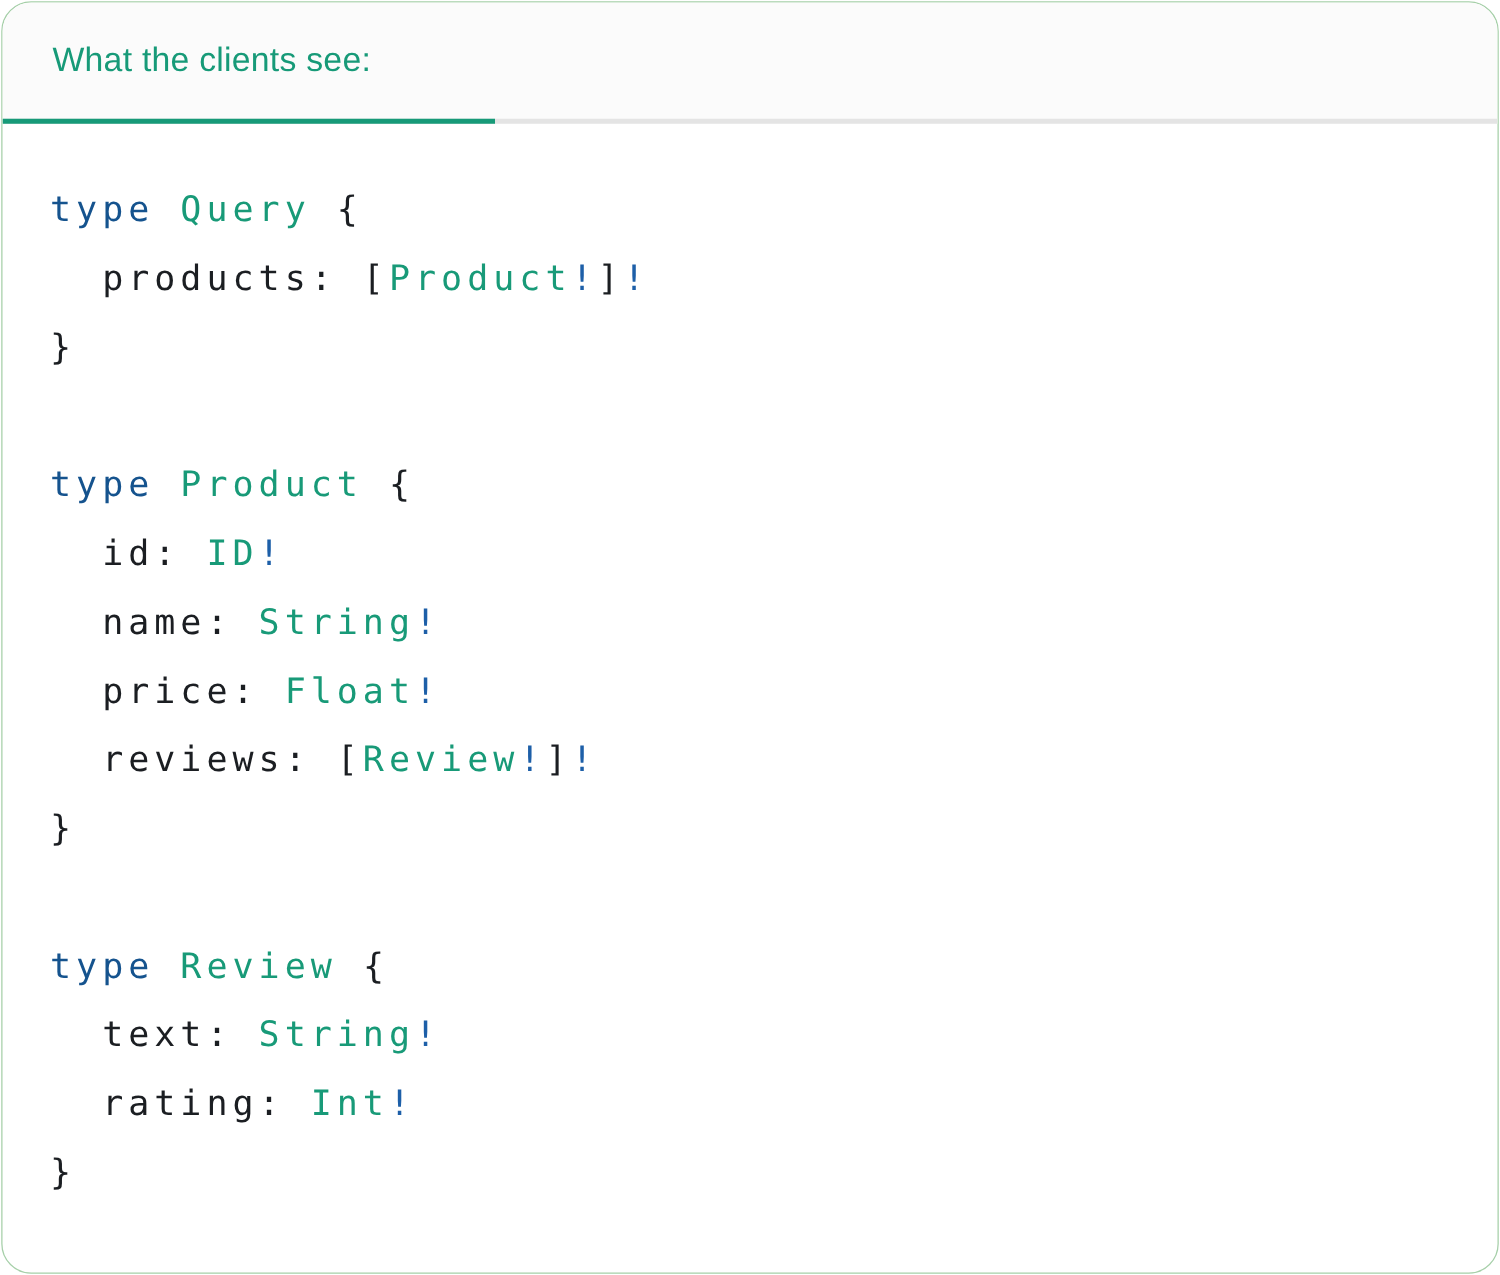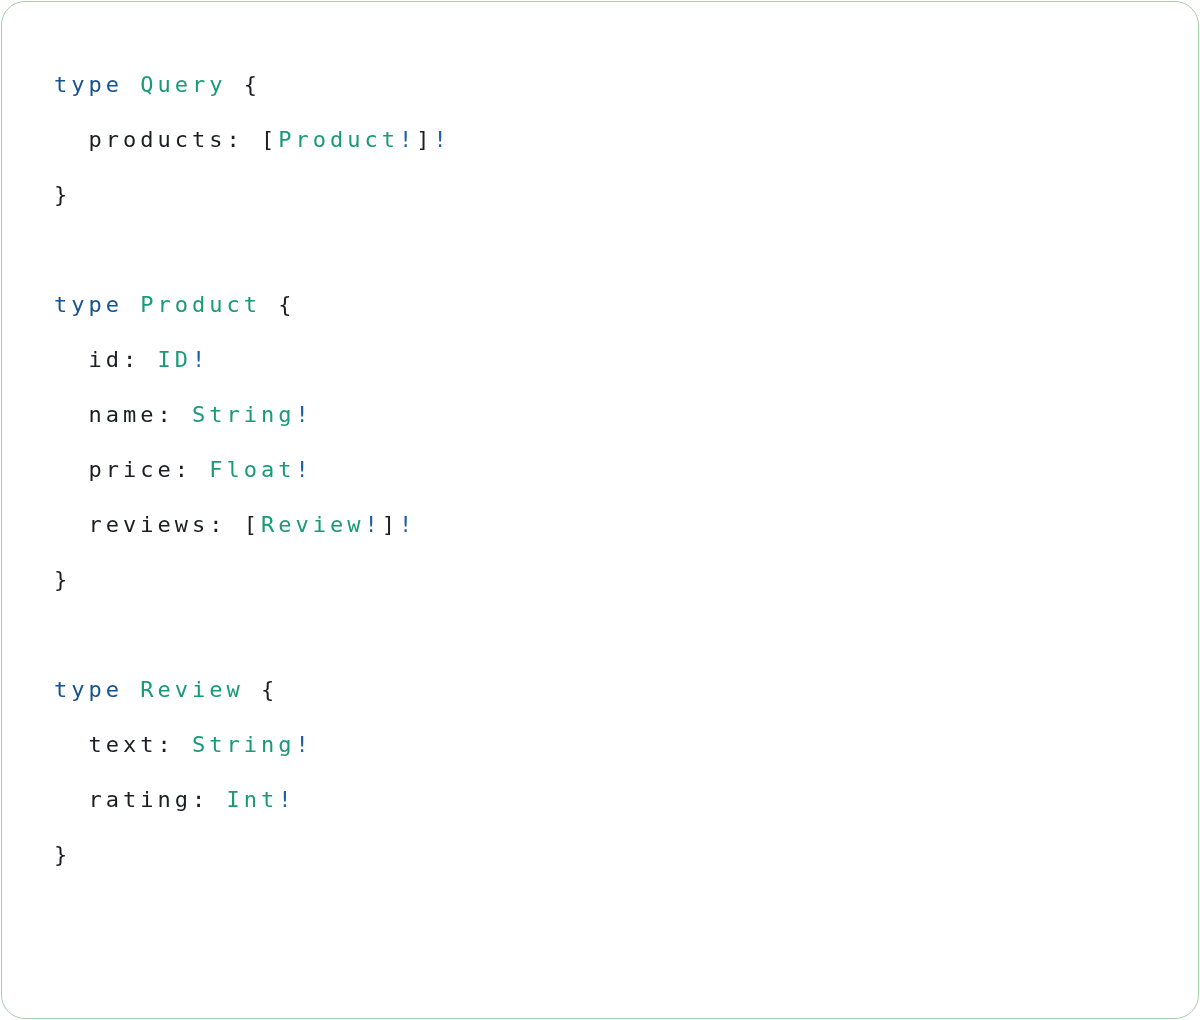--- a/index.html
+++ b/index.html
@@ -56,33 +56,39 @@
   }
   .tab-indicator {
     position: absolute;
     left: 0;
     bottom: -4px;
     width: 394px;
     height: 4px;
     background: var(--accent-teal);
   }
   .code {
-    margin: 14px;
+    margin: 0;
     padding: 41px 20px 0 38px;
     font-family: "DejaVu Sans Mono", "Liberation Mono", monospace;
-    font-size: 22px;
+    font-size: 28px;
     line-height: 55px;
     letter-spacing: 4px;
     color: var(--code-plain);
     white-space: pre;
   }
   .code-line { height: 55px; }
   .tok-plain    { color: var(--code-plain); }
   .tok-keyword  { color: var(--code-keyword); }
   .tok-typename { color: var(--code-typename); }
   .tok-bang     { color: var(--code-bang); }
 </style>
 </head>
 <body>
 
 <div class="panel">
+  <header class="panel-header">
+    <div class="tab">
+      <span class="tab-label">What the clients see:</span>
+    </div>
+    <div class="tab-indicator"></div>
+  </header>
   <pre class="code"><div class="code-line"><span class="tok-keyword">type</span><span class="tok-plain"> </span><span class="tok-typename">Query</span><span class="tok-plain"> {</span></div><div class="code-line"><span class="tok-plain">  products: </span><span class="tok-plain">[</span><span class="tok-typename">Product</span><span class="tok-bang">!</span><span class="tok-plain">]</span><span class="tok-bang">!</span></div><div class="code-line"><span class="tok-plain">}</span></div><div class="code-line"></div><div class="code-line"><span class="tok-keyword">type</span><span class="tok-plain"> </span><span class="tok-typename">Product</span><span class="tok-plain"> {</span></div><div class="code-line"><span class="tok-plain">  id: </span><span class="tok-typename">ID</span><span class="tok-bang">!</span></div><div class="code-line"><span class="tok-plain">  name: </span><span class="tok-typename">String</span><span class="tok-bang">!</span></div><div class="code-line"><span class="tok-plain">  price: </span><span class="tok-typename">Float</span><span class="tok-bang">!</span></div><div class="code-line"><span class="tok-plain">  reviews: </span><span class="tok-plain">[</span><span class="tok-typename">Review</span><span class="tok-bang">!</span><span class="tok-plain">]</span><span class="tok-bang">!</span></div><div class="code-line"><span class="tok-plain">}</span></div><div class="code-line"></div><div class="code-line"><span class="tok-keyword">type</span><span class="tok-plain"> </span><span class="tok-typename">Review</span><span class="tok-plain"> {</span></div><div class="code-line"><span class="tok-plain">  text: </span><span class="tok-typename">String</span><span class="tok-bang">!</span></div><div class="code-line"><span class="tok-plain">  rating: </span><span class="tok-typename">Int</span><span class="tok-bang">!</span></div><div class="code-line"><span class="tok-plain">}</span></div></pre>
 </div>
 
 </body></html>

